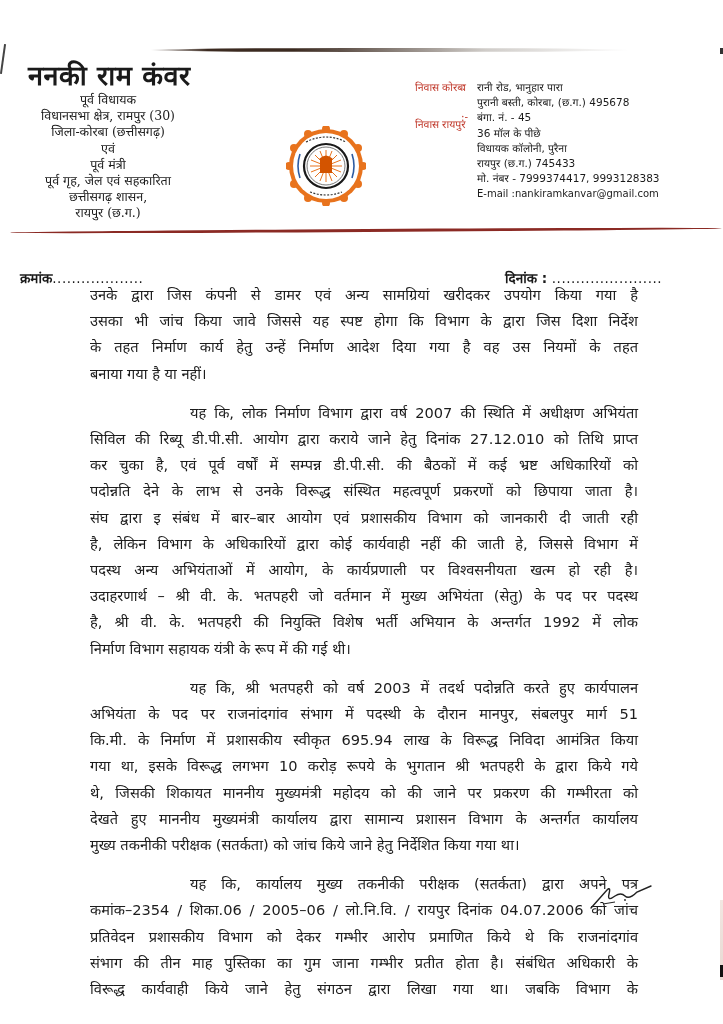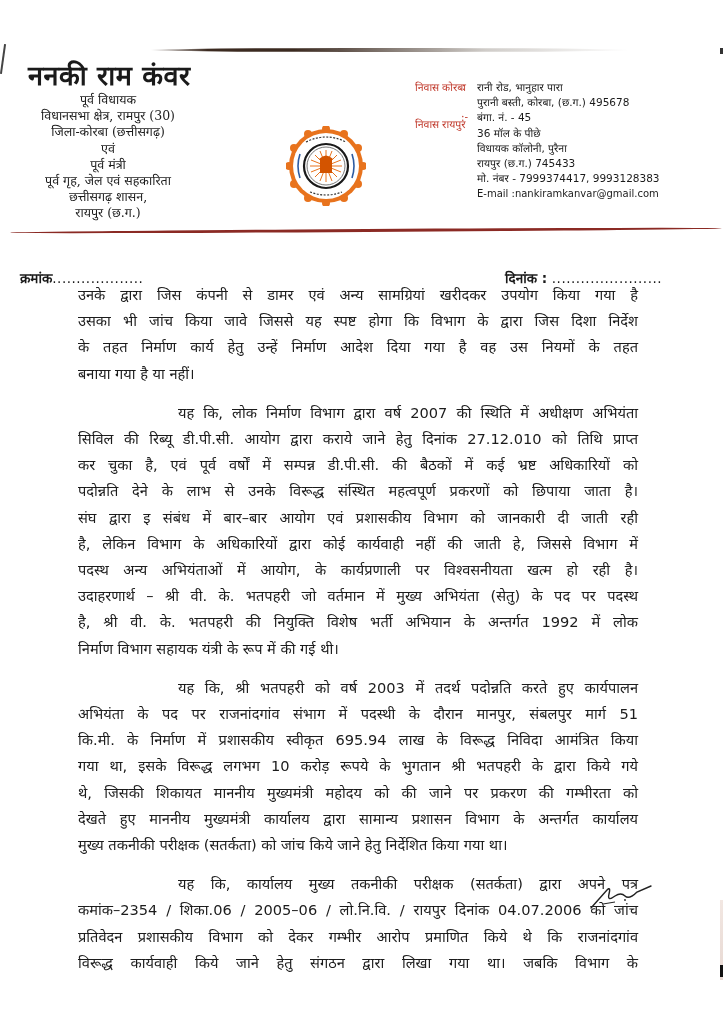--- a/index.html
+++ b/index.html
@@ -65,21 +65,21 @@
   .kramank { left: 20px; }
   .dinank { left: 505px; }
   .dots { font-weight: normal; letter-spacing: 0.5px; }
 
   .body-text {
     position: absolute; left: 78px; width: 560px;
     font-family: "DejaVu Sans", "Liberation Sans", sans-serif;
     font-size: 14.6px; line-height: 26.2px; text-align: justify;
     color: #1c1c1c;
   }
-  .para { margin: 0 0 13px 0; text-indent: 0; }
+  .para { margin: 0 0 13px 12px; text-indent: 0; }
   .line { display: block; white-space: nowrap; text-align-last: justify; text-align: justify; }
 
   .signature { position: absolute; left: 585px; top: 882px; width: 70px; height: 30px; }
   .right-shadow {
     position: absolute; right: 0; top: 900px; width: 3px; height: 80px;
     background: linear-gradient(180deg, #f2e7e2, #e7d8d2);
   }
   .right-mark { position:absolute; right:0; top: 965px; width: 3px; height: 12px; background:#111; }
 </style>
 </head>
@@ -192,20 +192,21 @@
       <span class="line">कि.मी. के निर्माण में प्रशासकीय स्वीकृत 695.94 लाख के विरूद्ध निविदा आमंत्रित किया</span>
       <span class="line">गया था, इसके विरूद्ध लगभग 10 करोड़ रूपये के भुगतान श्री भतपहरी के द्वारा किये गये</span>
       <span class="line">थे, जिसकी शिकायत माननीय मुख्यमंत्री महोदय को की जाने पर प्रकरण की गम्भीरता को</span>
       <span class="line">देखते हुए माननीय मुख्यमंत्री कार्यालय द्वारा सामान्य प्रशासन विभाग के अन्तर्गत कार्यालय</span>
       <span class="line" style="text-align-last:left;">मुख्य तकनीकी परीक्षक (सतर्कता) को जांच किये जाने हेतु निर्देशित किया गया था।</span>
     </p>
     <p class="para">
       <span class="line" style="padding-left:100px;">यह कि, कार्यालय मुख्य तकनीकी परीक्षक (सतर्कता) द्वारा अपने पत्र</span>
       <span class="line">कमांक–2354 / शिका.06 / 2005–06 / लो.नि.वि. / रायपुर दिनांक 04.07.2006 को जांच</span>
       <span class="line">प्रतिवेदन प्रशासकीय विभाग को देकर गम्भीर आरोप प्रमाणित किये थे कि राजनांदगांव</span>
+      <span class="line">संभाग की तीन माह पुस्तिका का गुम जाना गम्भीर प्रतीत होता है। संबंधित अधिकारी के</span>
       <span class="line">विरूद्ध कार्यवाही किये जाने हेतु संगठन द्वारा लिखा गया था। जबकि विभाग के</span>
     </p>
   </div>
 
   <svg class="signature" viewBox="0 0 70 30">
     <path d="M6 26 L22 8 Q26 4 24 12 Q22 20 30 14 Q36 10 40 14 Q44 18 52 10 L66 4" fill="none" stroke="#222" stroke-width="1.4" stroke-linecap="round"></path>
     <path d="M18 22 L30 20" fill="none" stroke="#222" stroke-width="1"></path>
     <circle cx="40" cy="18" r="0.9" fill="#222"></circle>
   </svg>
 

